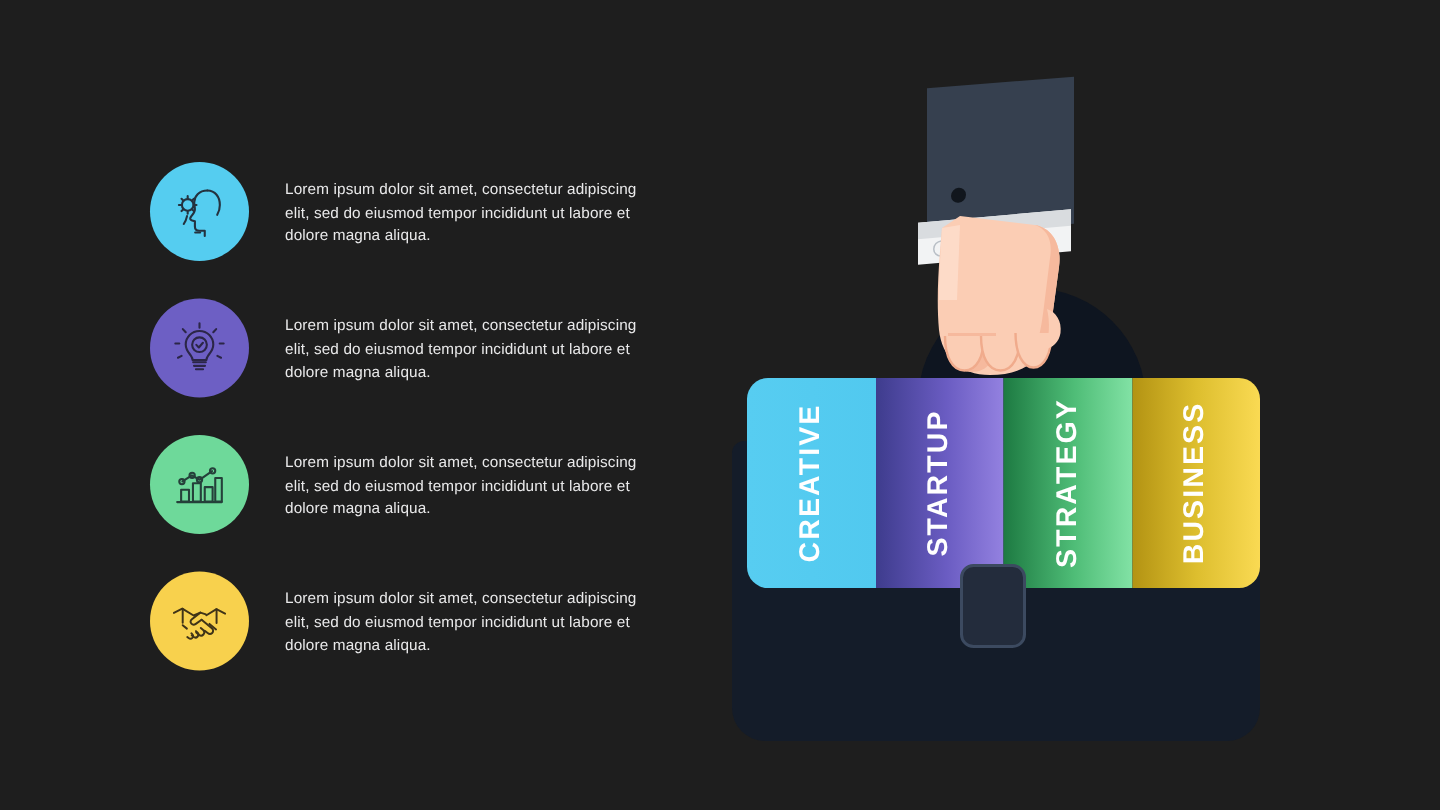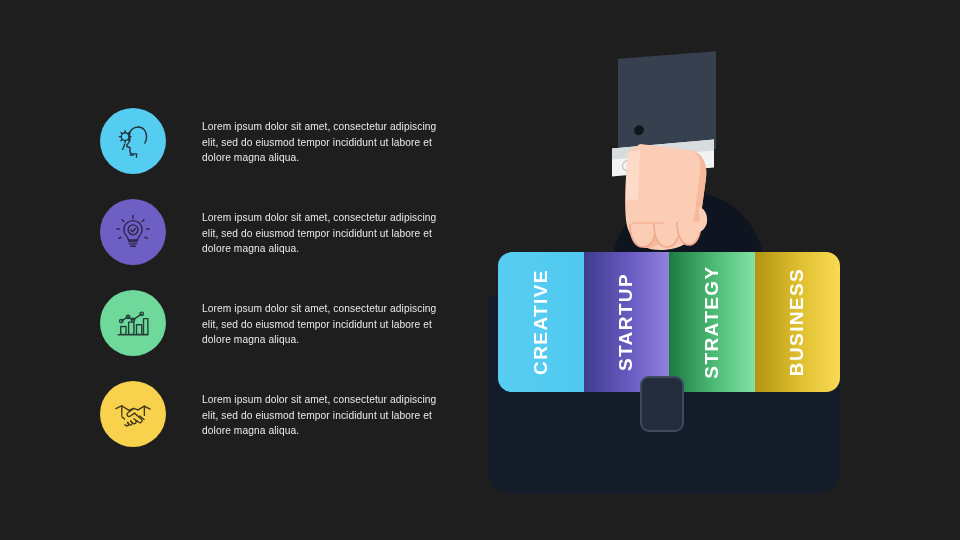--- a/index.html
+++ b/index.html
@@ -48,21 +48,21 @@
     display: flex;
     align-items: center;
     justify-content: center;
   }
   .icon-circle svg {
     display: block;
     width: 42px;
     height: 42px;
   }
   .item-text {
-    margin-left: 36px;
+    margin-left: 24px;
     margin-top: 11px;
     width: 252px;
     color: #e9e9ea;
     font-size: 10.2px;
     line-height: 15.6px;
     letter-spacing: 0.1px;
   }
 
   
   #scene {

